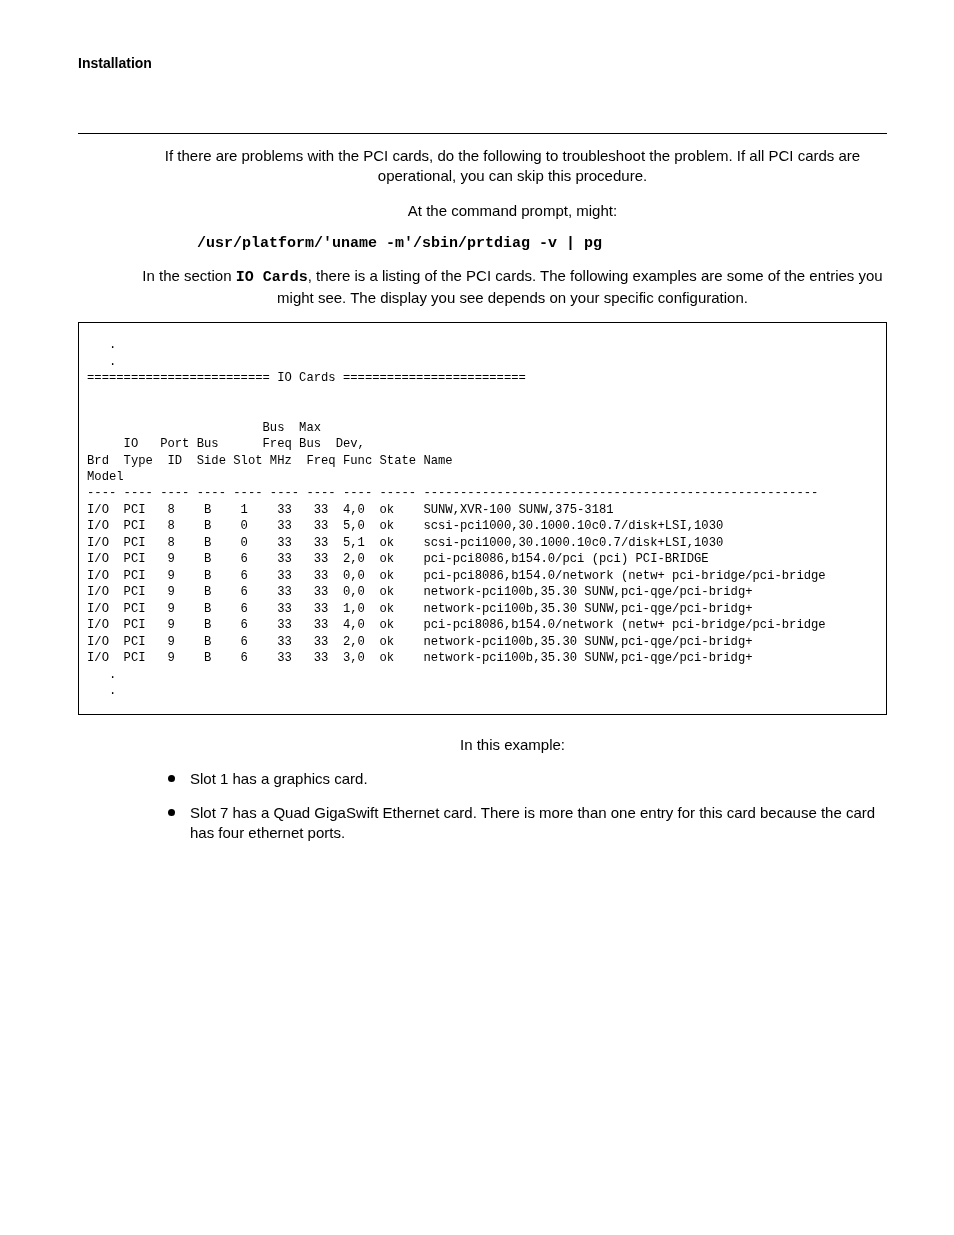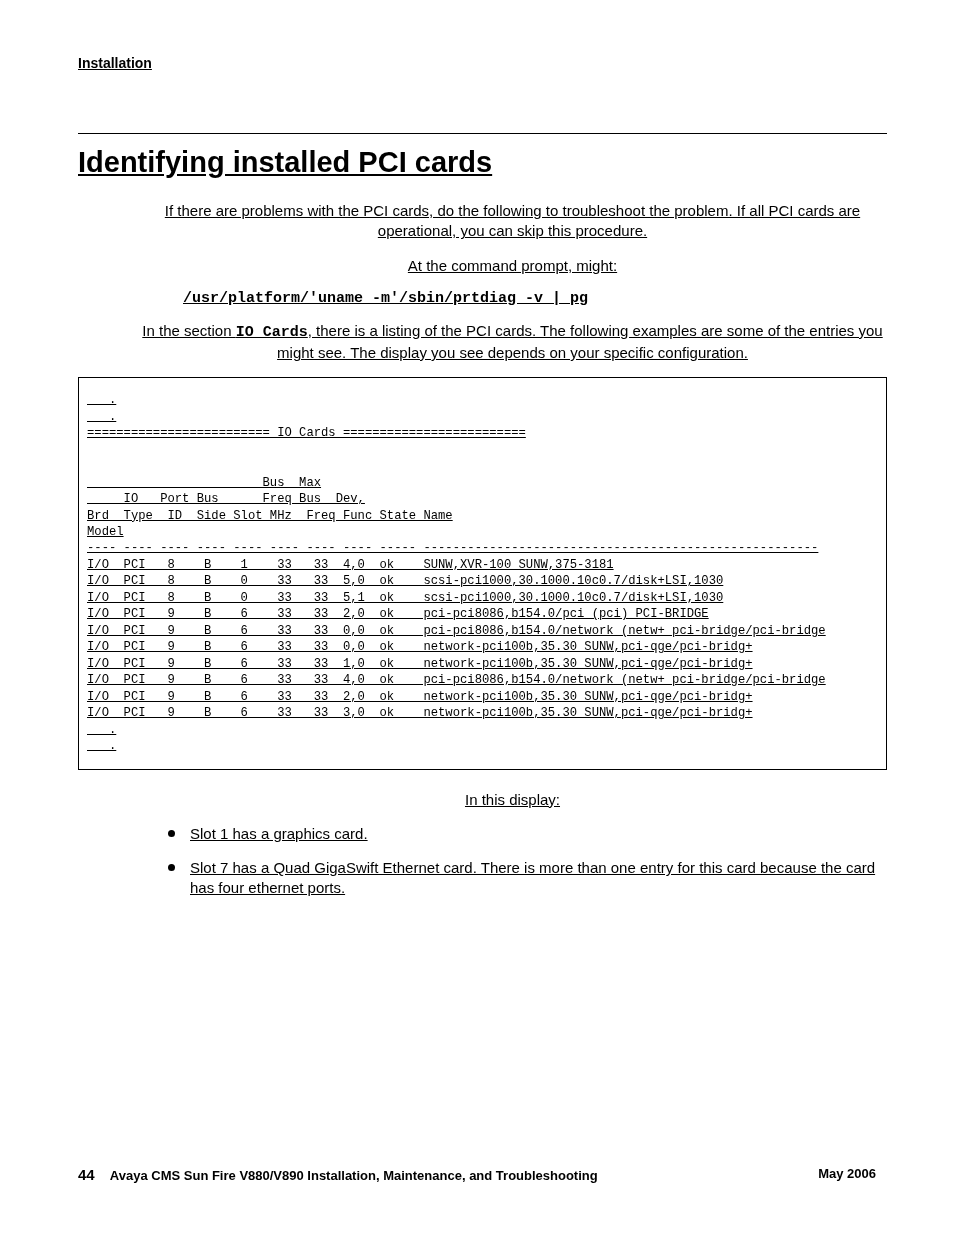--- a/index.html
+++ b/index.html
@@ -9,21 +9,20 @@
     font-size: 15px;
     color: #000;
     background: #fff;
   }
   .page {
     width: 954px;
     height: 1235px;
     box-sizing: border-box;
     padding: 55px 67px 35px 78px;
     position: relative;
-    text-decoration: underline;
   }
   .header-label {
     font-weight: bold;
     font-size: 14px;
     margin-bottom: 62px;
   }
   .hr-top {
     border: none;
     border-top: 1.5px solid #000;
     margin: 0 0 12px 0;
@@ -41,21 +40,21 @@
     line-height: 1.35;
     text-align: center;
   }
   .mono-inline {
     font-family: "Courier New", Courier, monospace;
     font-weight: bold;
   }
   .cmd {
     font-family: "Courier New", Courier, monospace;
     font-weight: bold;
-    margin-left: 45px;
+    margin-left: 59px;
     margin-bottom: 14px;
     font-size: 15px;
   }
   .code-box {
     border: 1px solid #000;
     margin: 14px 0 20px 0;
     padding: 14px 8px 14px 8px;
     font-family: "Courier New", Courier, monospace;
     font-size: 12.2px;
     white-space: pre;
@@ -100,21 +99,20 @@
 </style>
 </head>
 <body>
 
 <div class="page">
 
   <div class="header-label">Installation</div>
 
   <hr class="hr-top">
 
-  <h1>Identifying installed PCI cards</h1>
 
   <div class="body-text">
     <p>If there are problems with the PCI cards, do the following to troubleshoot the problem. If all PCI cards are operational, you can skip this procedure.</p>
     <p>At the command prompt, might:</p>
     <div class="cmd">/usr/platform/'uname -m'/sbin/prtdiag -v | pg</div>
     <p>
       <span>In the section </span><span class="mono-inline">IO Cards</span><span>, there is a listing of the PCI cards. The following examples are some of the entries you might see. The display you see depends on your specific configuration.</span>
     </p>
   </div>
 
@@ -135,28 +133,21 @@
 I/O  PCI   9    B    6    33   33  0,0  ok    pci-pci8086,b154.0/network (netw+ pci-bridge/pci-bridge
 I/O  PCI   9    B    6    33   33  0,0  ok    network-pci100b,35.30 SUNW,pci-qge/pci-bridg+
 I/O  PCI   9    B    6    33   33  1,0  ok    network-pci100b,35.30 SUNW,pci-qge/pci-bridg+
 I/O  PCI   9    B    6    33   33  4,0  ok    pci-pci8086,b154.0/network (netw+ pci-bridge/pci-bridge
 I/O  PCI   9    B    6    33   33  2,0  ok    network-pci100b,35.30 SUNW,pci-qge/pci-bridg+
 I/O  PCI   9    B    6    33   33  3,0  ok    network-pci100b,35.30 SUNW,pci-qge/pci-bridg+
    .
    .</div>
 
   <div class="body-text">
-    <p>In this display:</p>
+    <p>In this example:</p>
     <ul class="bullets">
       <li>Slot 1 has a graphics card.</li>
       <li>Slot 7 has a Quad GigaSwift Ethernet card. There is more than one entry for this card because the card has four ethernet ports.</li>
     </ul>
   </div>
 
-  <div class="footer">
-    <div>
-      <span class="pagenum">44</span>
-      <span>Avaya CMS Sun Fire V880/V890 Installation, Maintenance, and Troubleshooting</span>
-    </div>
-    <div>May 2006</div>
-  </div>
 
 </div>
 
 </body></html>

